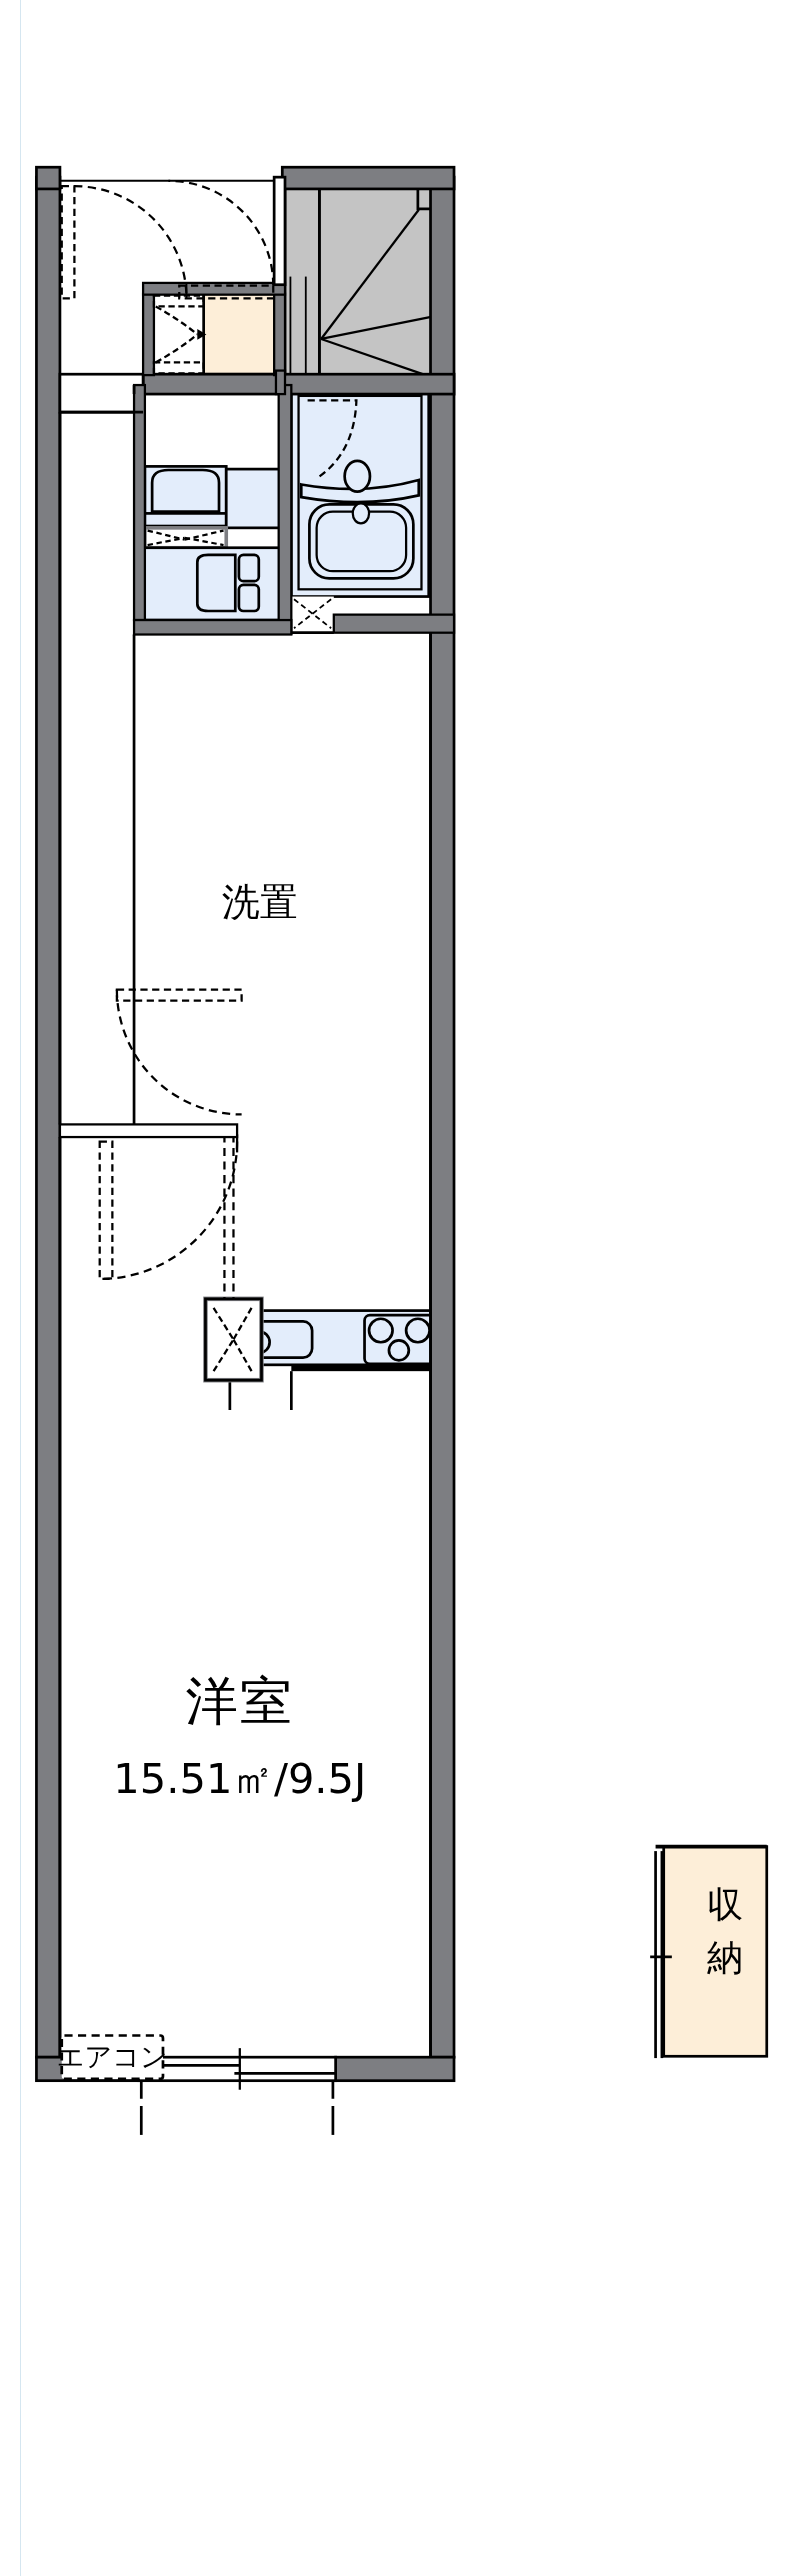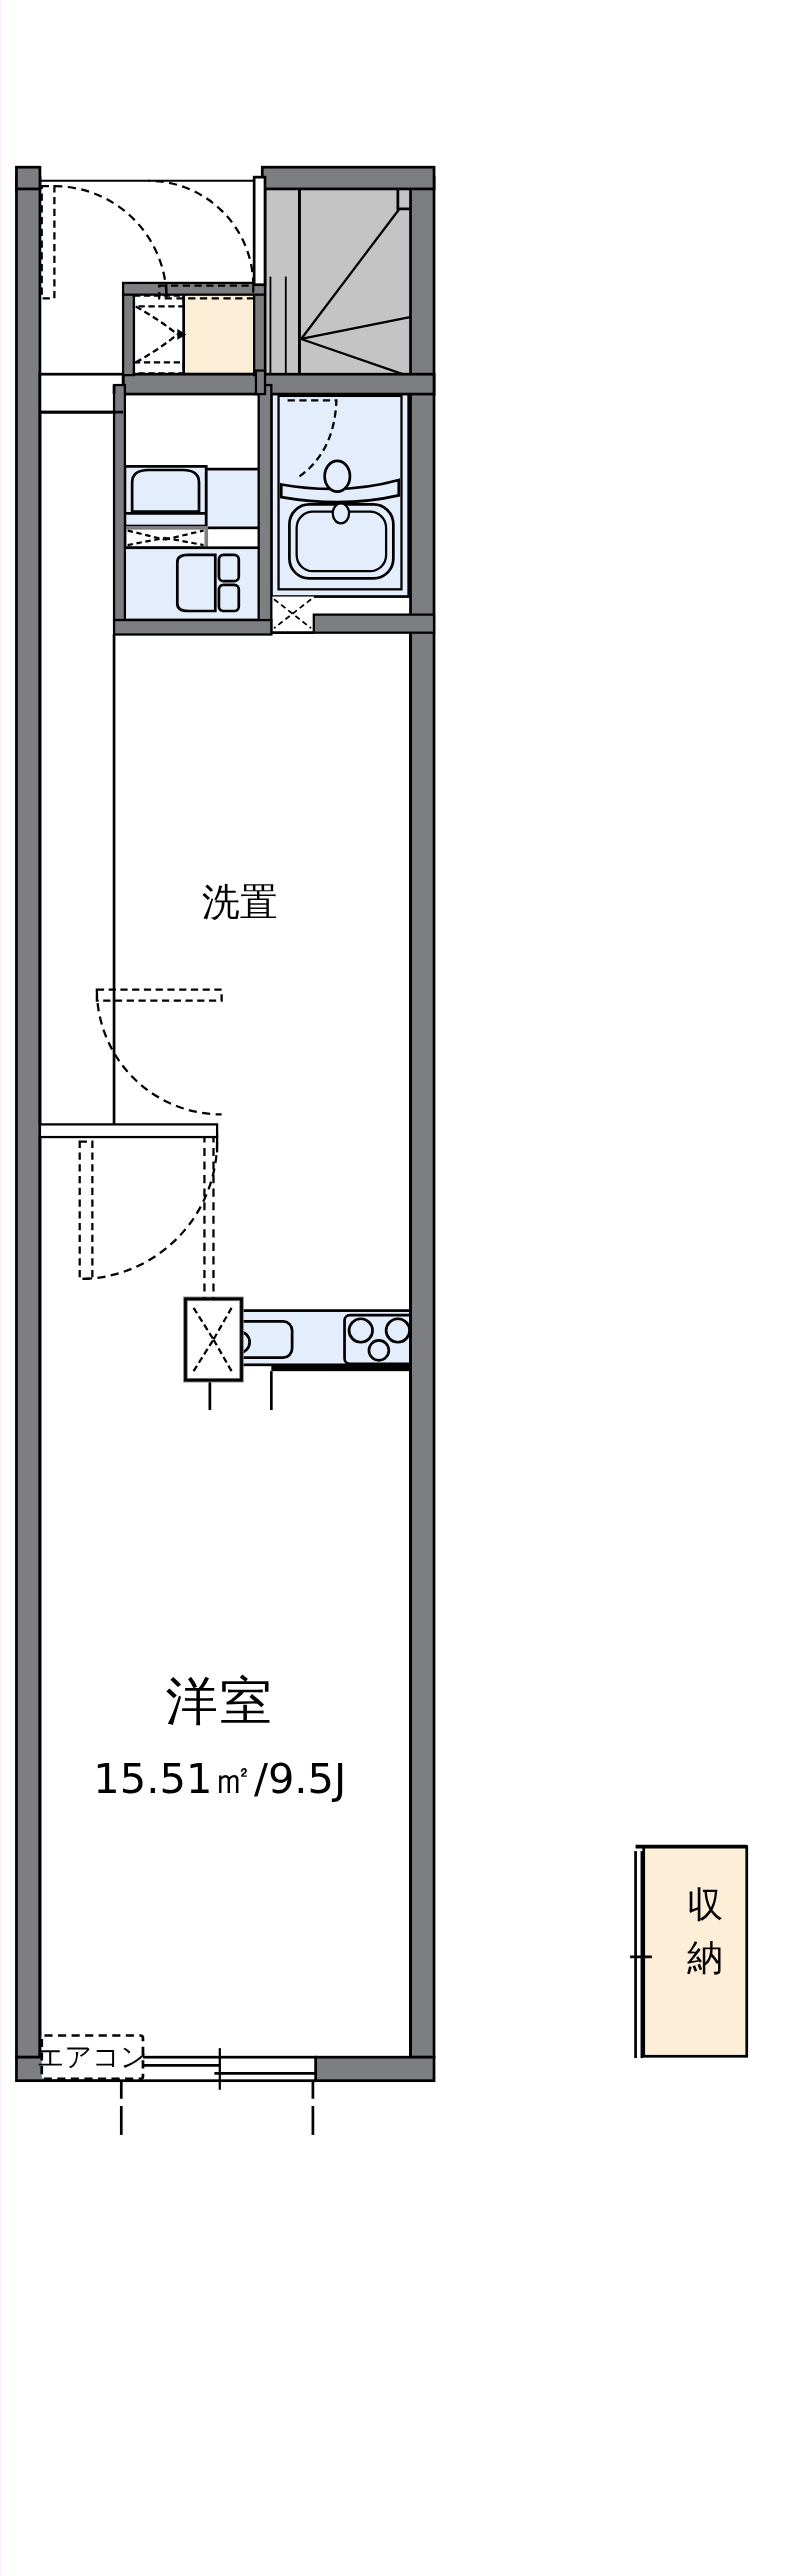--- a/index.html
+++ b/index.html
@@ -11,21 +11,22 @@
   body {
     width: 812px;
     height: 2576px;
     font-family: "Liberation Sans", "DejaVu Sans", sans-serif;
     overflow: hidden;
   }
   #floorplan-root {
     position: relative;
     width: 760px;
     height: 2576px;
-    background: #f0abfc;
+    background: #0369a1;
+    margin-left: 20px;
   }
   #plan-svg {
     display: block;
     width: 812px;
     height: 2576px;
   }
   .label-text {
     font-family: "DejaVu Sans", "Liberation Sans", sans-serif;
     fill: #000000;
     dominant-baseline: middle;

